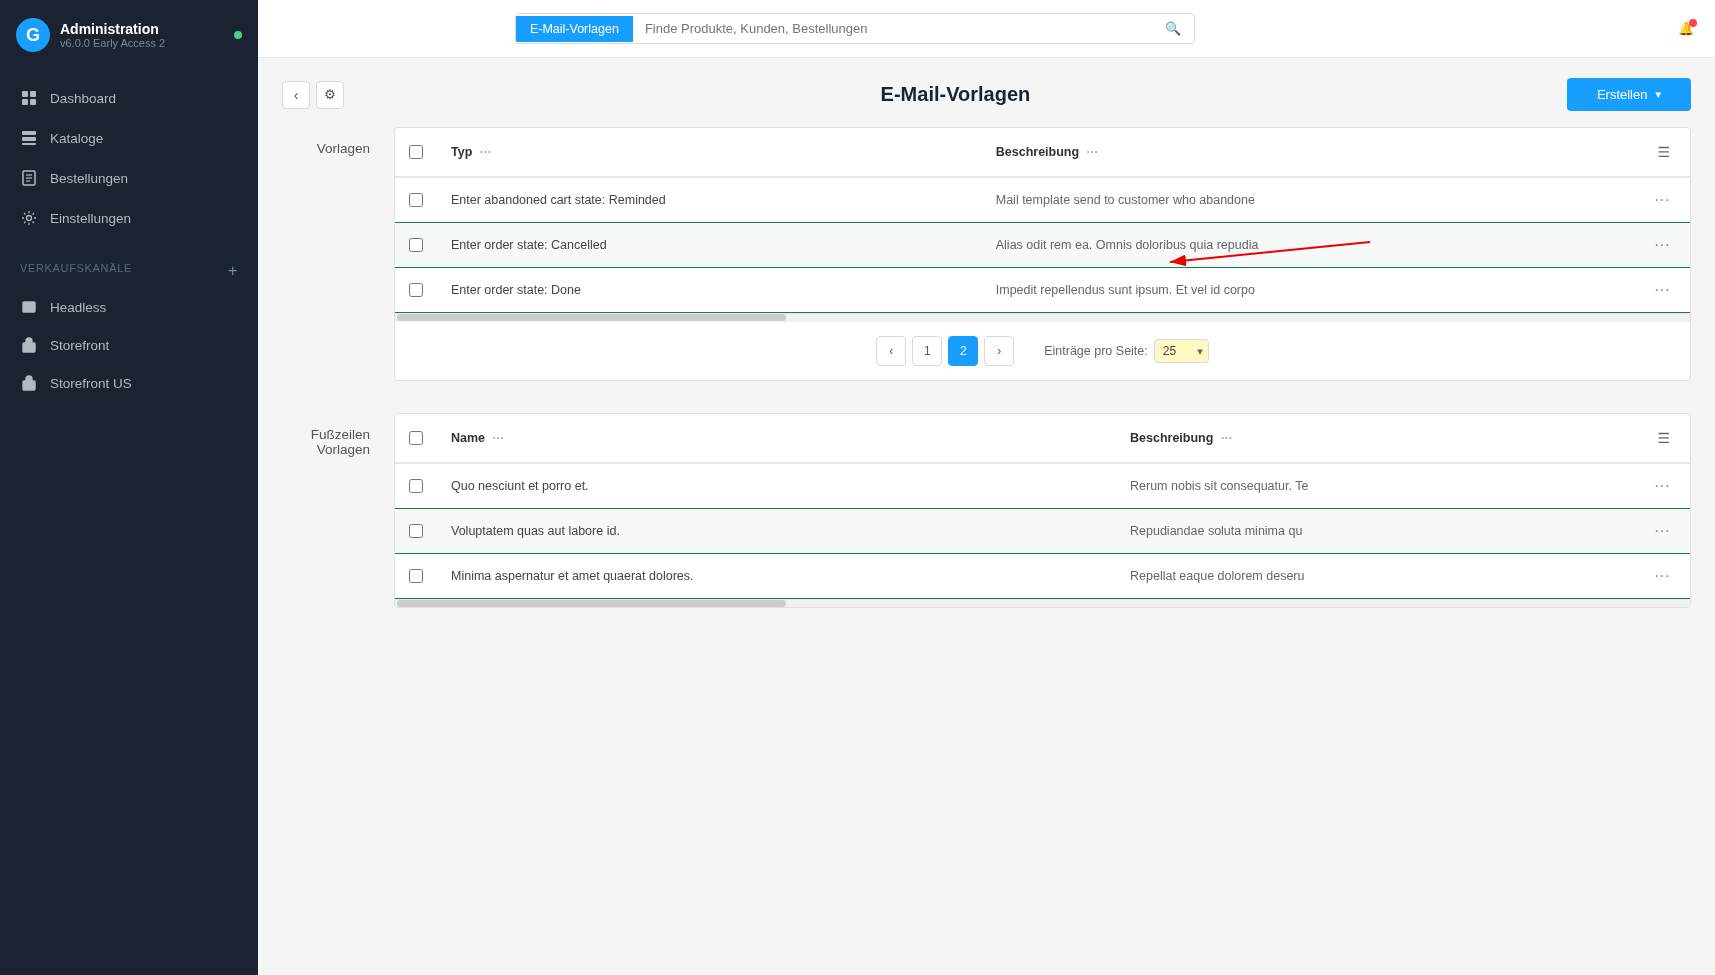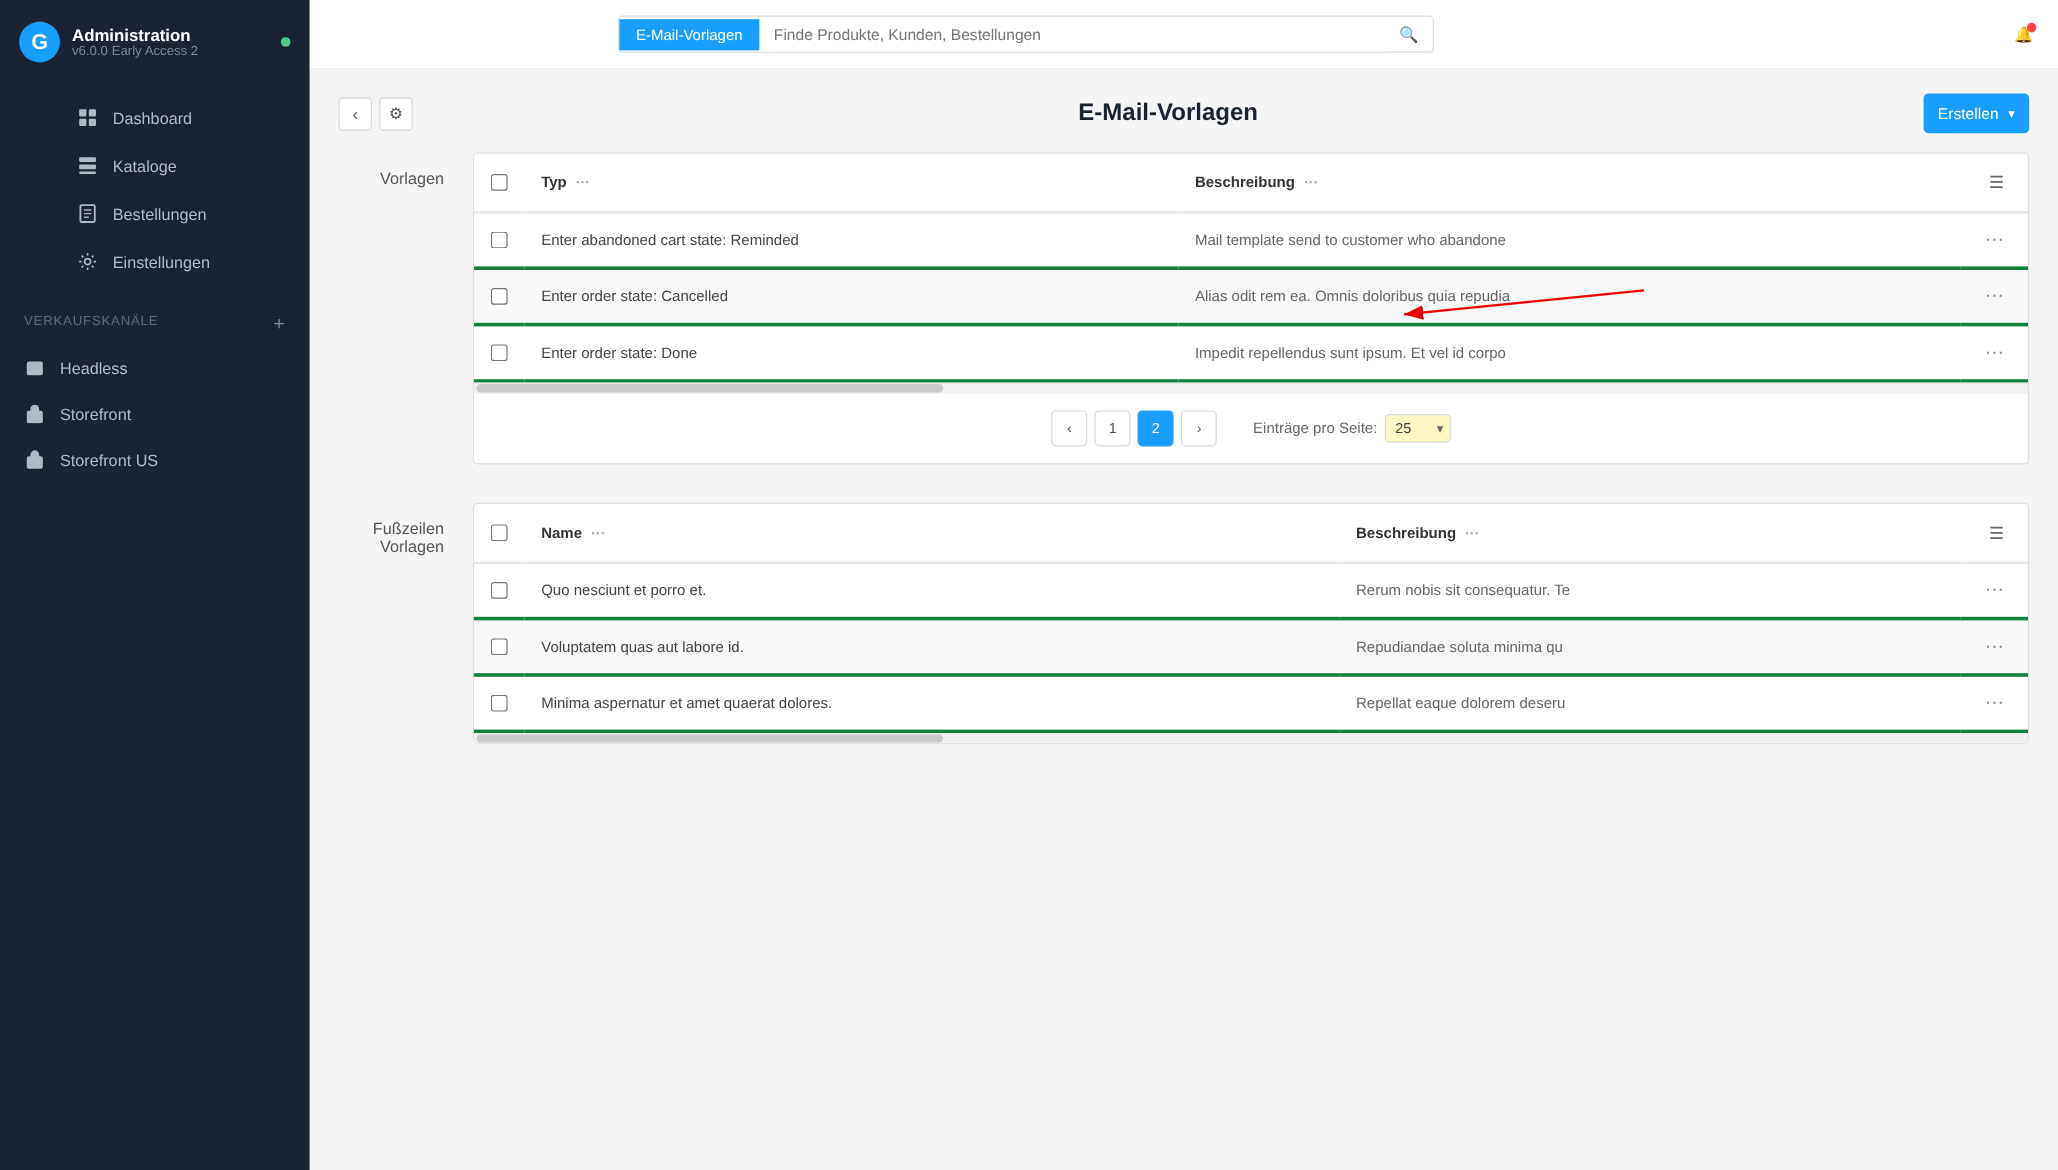--- a/index.html
+++ b/index.html
@@ -32,21 +32,21 @@
       justify-content: center;
       color: white;
       font-size: 18px;
       font-weight: bold;
       flex-shrink: 0;
     }
     .sidebar-app-name { font-size: 14px; font-weight: 600; color: #ffffff; }
     .sidebar-version { font-size: 11px; color: #7a8a9a; }
     .online-dot { width: 8px; height: 8px; background: #4cce8a; border-radius: 50%; margin-left: auto; }
 
-    .sidebar-nav { padding: 8px 0; margin-left: 44px; }
+    .sidebar-nav { padding: 8px 0; }
     .sidebar-item {
       display: flex;
       align-items: center;
       gap: 12px;
       padding: 11px 20px;
       cursor: pointer;
       color: #b0bac5;
       transition: background 0.15s;
     }
     .sidebar-icon { width: 18px; height: 18px; display: flex; align-items: center; justify-content: center; flex-shrink: 0; }
@@ -175,21 +175,21 @@
       font-weight: 600;
       color: #1a2332;
       flex: 1;
       text-align: center;
     }
     .create-btn {
       background: #189eff;
       color: white;
       border: none;
       border-radius: 4px;
-      padding: 9px 12px;
+      padding: 9px 30px;
       font-size: 13px;
       font-weight: 500;
       cursor: pointer;
       display: flex;
       align-items: center;
       gap: 8px;
     }
     .create-btn-arrow { font-size: 11px; }
 
     
@@ -216,21 +216,21 @@
     table { width: 100%; border-collapse: collapse; }
     thead tr { border-bottom: 2px solid #e8e8e8; }
     thead th {
       padding: 12px 14px;
       text-align: left;
       font-size: 12.5px;
       font-weight: 600;
       color: #333;
       white-space: nowrap;
     }
-    tbody tr { border-bottom: 3px solid #15803d; }
+    tbody tr { border-bottom: 1px solid #15803d; }
     tbody tr.alt-row { background: #f7f8fa; }
     tbody td {
       padding: 11px 14px;
       font-size: 12.5px;
       color: #444;
     }
     .col-checkbox { width: 36px; }
     .col-actions { width: 50px; }
     .check-cell { display: flex; align-items: center; justify-content: center; }
     input[type="checkbox"] { width: 14px; height: 14px; cursor: pointer; }

